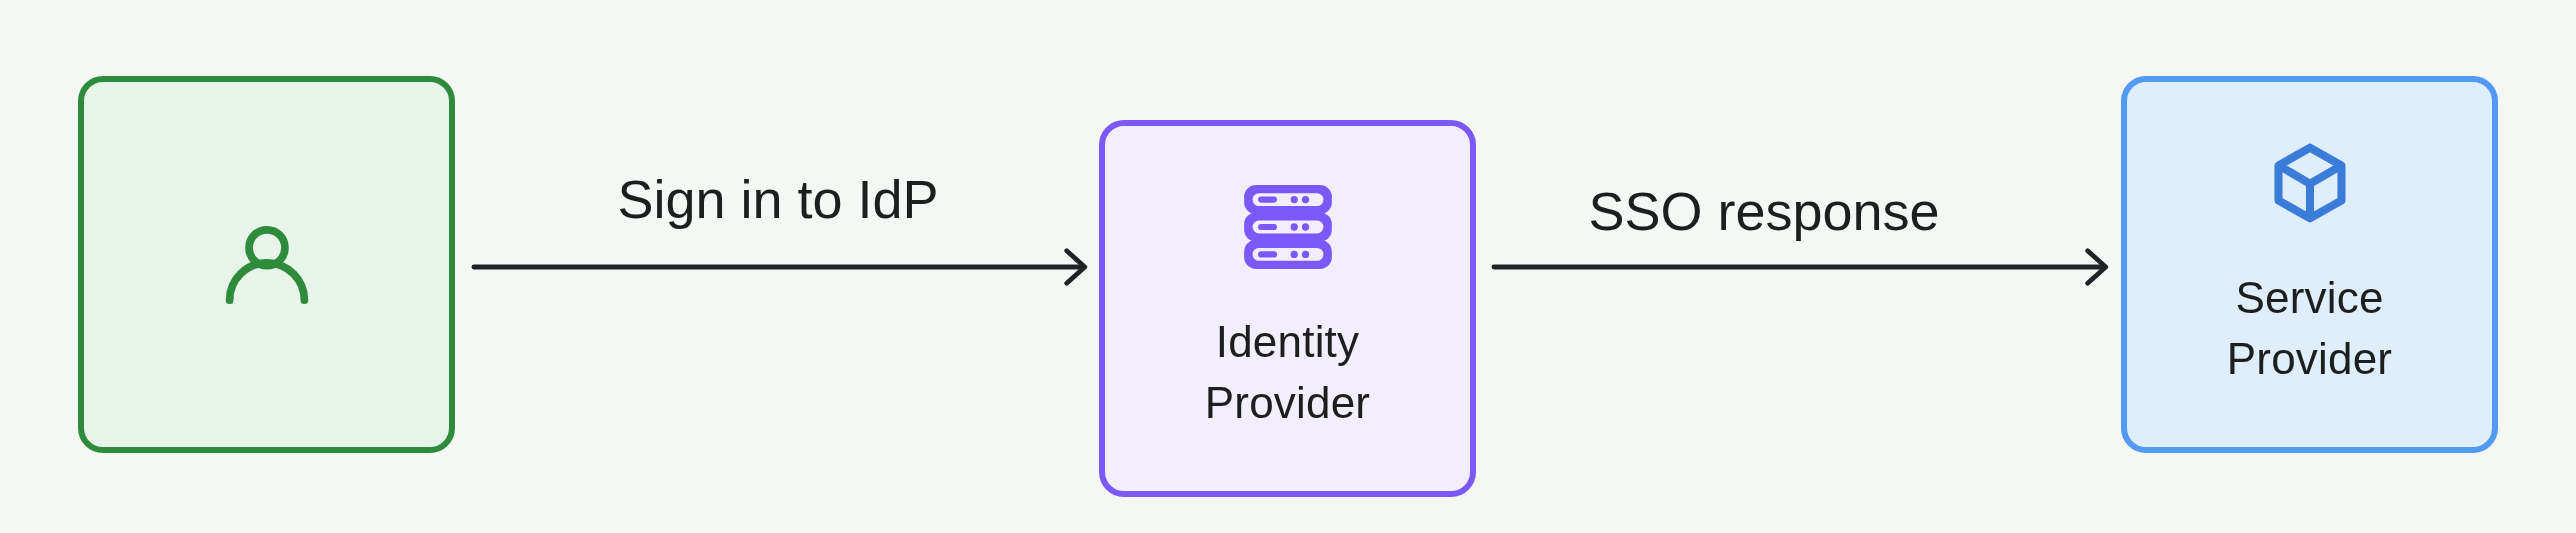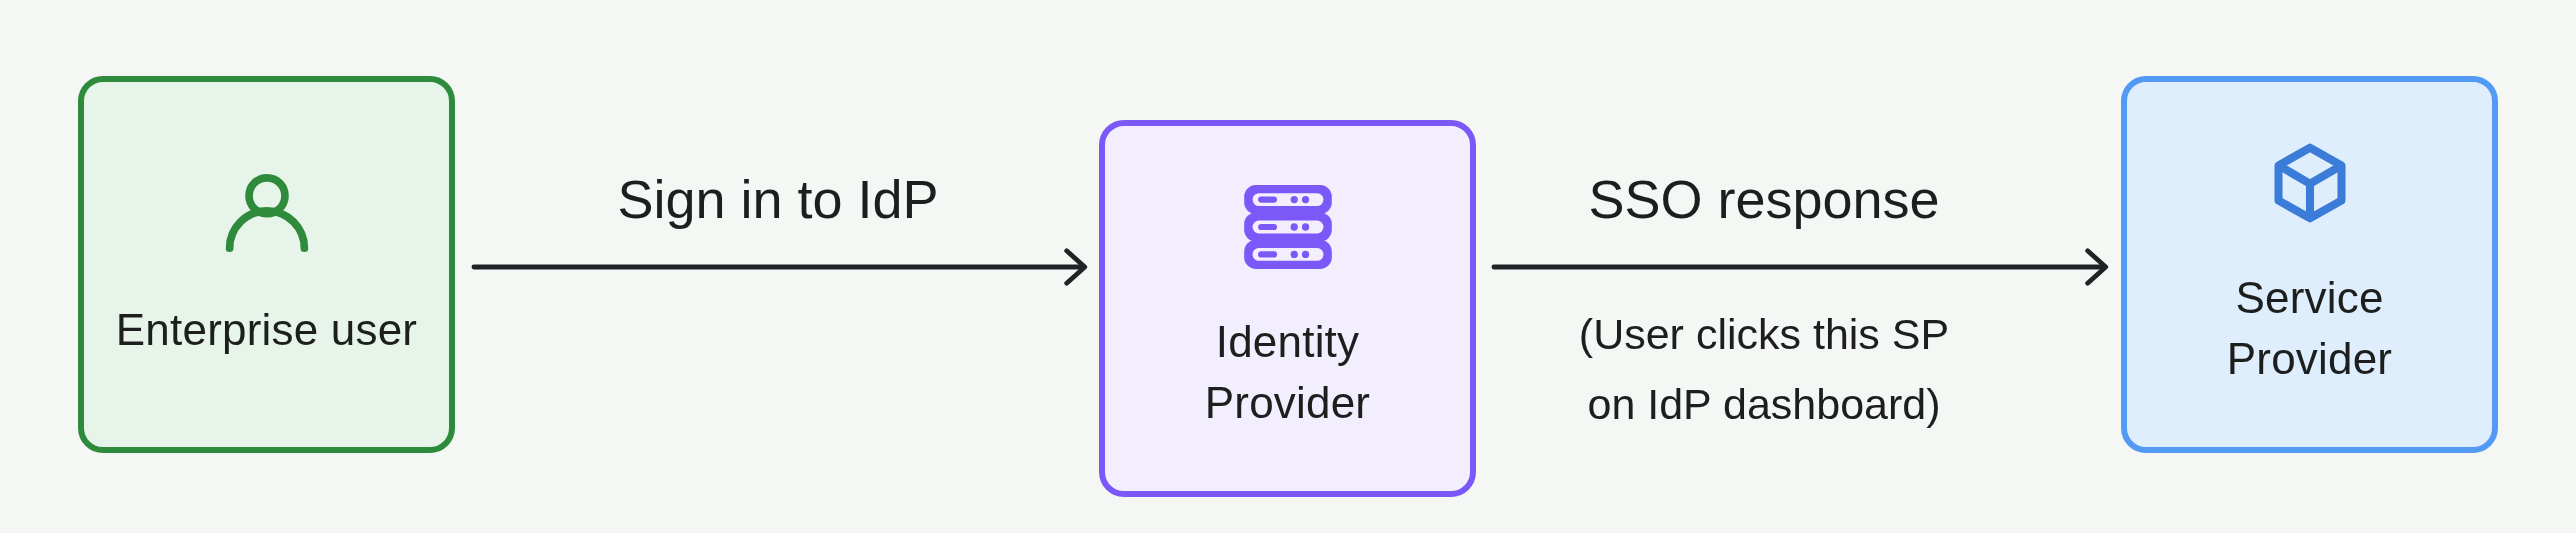--- a/index.html
+++ b/index.html
@@ -47,21 +47,21 @@
     position: absolute;
     top: 174px;
     width: 610px;
     text-align: center;
     font-size: 54px;
     font-weight: 400;
     line-height: 50px;
     white-space: nowrap;
   }
   .flow-label-0 { left: 473px; }
-  .flow-label-1 { left: 1459px; }
+  .flow-label-1 { left: 1459px; margin-top: 12px; }
   .flow-note {
     position: absolute;
     left: 1459px;
     top: 299px;
     width: 610px;
     text-align: center;
     font-size: 43px;
     font-weight: 400;
     line-height: 70px;
   }
@@ -78,21 +78,20 @@
 
 <div class="canvas" style="background: rgb(245, 247, 245); color: rgb(29, 31, 30);">
 
   <div class="node node-0" style="--fill: #e7f4e9; --border: #2e8b3b; --icon: #2e8b3b;">
     <span class="icon">
       <svg width="88" height="88" viewBox="0 0 24 24" fill="none" stroke="currentColor" stroke-width="2.1" stroke-linecap="round" stroke-linejooin="round">
         <circle cx="12" cy="7.3" r="4.9"></circle>
         <path d="M22.2 21.6 A 10.2 10.2 0 0 0 1.8 21.6"></path>
       </svg>
     </span>
-    <div class="label">Enterprise user</div>
   </div>
 
   <svg class="arrow arrow-0" width="629" height="44" viewBox="0 0 660 46" fill="none" stroke="currentColor" stroke-width="5" stroke-linecap="round" stroke-linejoin="round" style="color: rgb(32, 35, 38);">
     <line x1="2" y1="23" x2="640" y2="23"></line>
     <path d="M624 6 L643 23 L624 40"></path>
   </svg>
   <div class="flow-label flow-label-0">Sign in to IdP</div>
 
   <div class="node node-1" style="--fill: #f3eefd; --border: #7b59f8; --icon: #7b59f8;">
     <span class="icon">
@@ -119,24 +118,20 @@
       </svg>
     </span>
     <div class="label">Identity Provider</div>
   </div>
 
   <svg class="arrow arrow-1" width="629" height="44" viewBox="0 0 660 46" fill="none" stroke="currentColor" stroke-width="5" stroke-linecap="round" stroke-linejoin="round" style="color: rgb(32, 35, 38);">
     <line x1="2" y1="23" x2="641" y2="23"></line>
     <path d="M625 6 L644 23 L625 40"></path>
   </svg>
   <div class="flow-label flow-label-1">SSO response</div>
-  <div class="flow-note">
-    <div>(User clicks this SP</div>
-    <div>on IdP dashboard)</div>
-  </div>
 
   <div class="node node-2" style="--fill: #dfeefd; --border: #539af4; --icon: #3b7cd9;">
     <span class="icon">
       <svg width="84" height="84" viewBox="0 0 24 24" fill="none" stroke="currentColor" stroke-width="2.3" stroke-linecap="round" stroke-linejoin="round">
         <path d="M12 1.9 L21 7 V17 L12 22.1 L3 17 V7 Z"></path>
         <path d="M3.4 7.2 L12 12.2 L20.6 7.2"></path>
         <path d="M12 12.2 V21.8"></path>
       </svg>
     </span>
     <div class="label">Service Provider</div>

